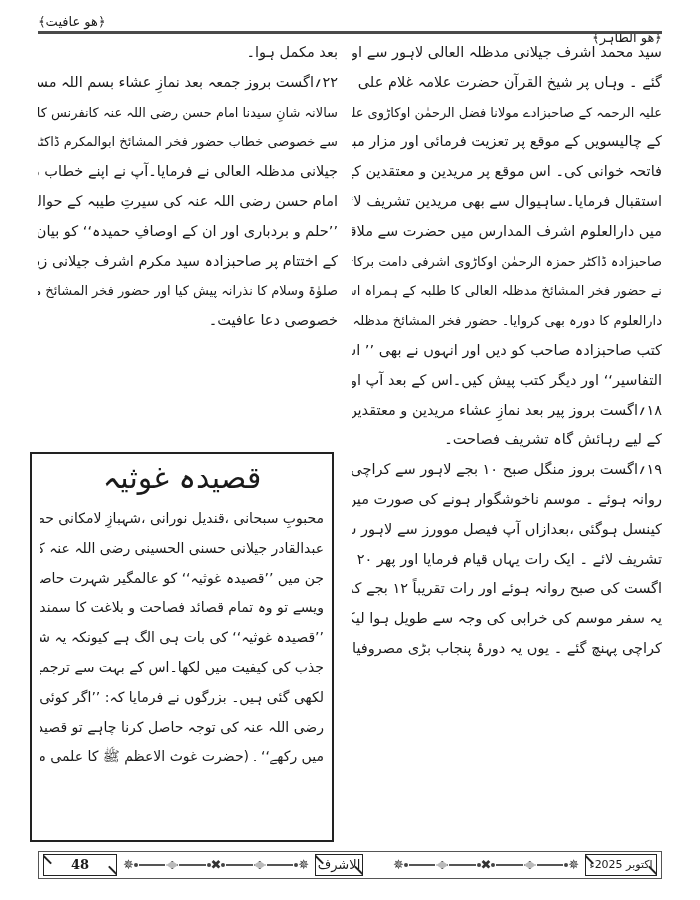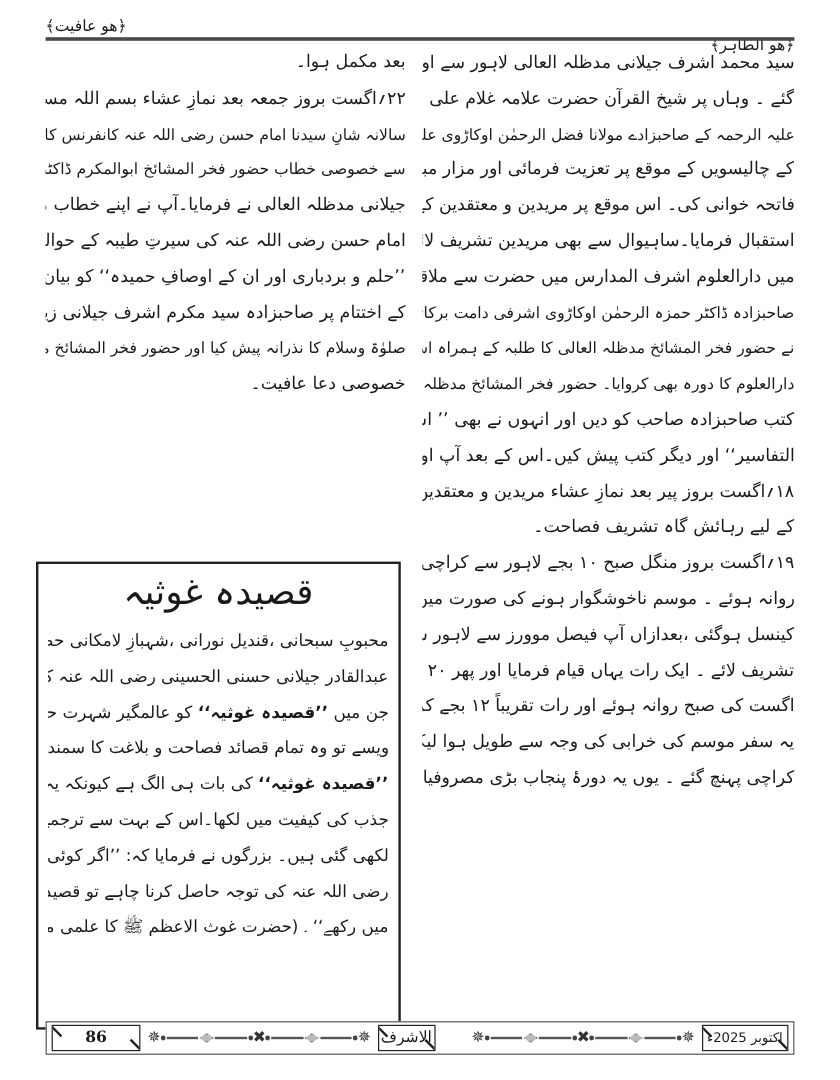--- a/index.html
+++ b/index.html
@@ -10,25 +10,25 @@
   .header .right { position: absolute; right: 0; top: 16px; font-size: 13px; direction: rtl; white-space: nowrap; }
   .header-rule { position: absolute; left: 38px; top: 31px; width: 624px; height: 3px; background: #4a4a4a; }
 
   .col { position: absolute; direction: rtl; text-align: justify; text-align-last: right; }
   .col-right { left: 352px; top: 38px; width: 310px; }
   .col-left { left: 38px; top: 38px; width: 300px; }
   .line { font-size: 14.5px; line-height: 29.8px; height: 29.8px; white-space: nowrap; overflow: hidden; text-align: right; }
   .line.small { font-size: 13px; }
   .subhead { font-size: 16px; font-weight: bold; line-height: 30px; height: 30px; white-space: nowrap; text-align: right; }
 
-  .box { position: absolute; left: 30px; top: 452px; width: 304px; height: 390px; border: 2px solid #222; box-sizing: border-box; margin-top: 16px; }
+  .box { position: absolute; left: 30px; top: 452px; width: 304px; height: 390px; border: 2px solid #222; box-sizing: border-box; }
   .box-title { text-align: center; font-size: 30px; line-height: 40px; height: 44px; margin-top: 4px; direction: rtl; }
   .box-body { position: absolute; left: 8px; right: 8px; top: 50px; direction: rtl; }
   .box-body .line { font-size: 14px; line-height: 29.8px; height: 29.8px; }
-  .box-body b { font-weight: bold; }
+  .box-body b { font-weight: normal; }
 
   .footer { position: absolute; left: 38px; top: 851px; width: 624px; height: 28px; border: 1.5px solid #555; box-sizing: border-box; background: #ffffff; }
   .footer .cell { position: absolute; top: 2px; height: 22px; border: 1.5px solid #222; box-sizing: border-box; font-size: 13px; line-height: 20px; text-align: center; overflow: hidden; }
   .footer .cell .corner-tl { position: absolute; left: -2px; top: -2px; width: 14px; height: 2px; background: #222; transform-origin: left top; transform: rotate(45deg); }
   .footer .cell .corner-br { position: absolute; right: -2px; bottom: -2px; width: 14px; height: 2px; background: #222; transform-origin: right bottom; transform: rotate(45deg); }
   .footer .cell-page { left: 4px; width: 74px; font-weight: bold; font-family: "DejaVu Serif", serif; }
   .footer .cell-mag { left: 276px; width: 48px; direction: rtl; }
   .footer .cell-date { right: 4px; width: 72px; direction: rtl; font-size: 11px; }
   .ornament { position: absolute; top: 3px; height: 20px; display: flex; align-items: center; justify-content: space-between; }
   .orn-left { left: 84px; width: 186px; }
@@ -101,21 +101,21 @@
       <div class="line">جذب کی کیفیت میں لکھا۔اس کے بہت سے ترجمے اور شرحیں</div>
       <div class="line">لکھی گئی ہیں۔ بزرگوں نے فرمایا کہ: ’’اگر کوئی شخص غوث پاک</div>
       <div class="line small">رضی اللہ عنہ کی توجہ حاصل کرنا چاہے تو قصیدہ غوثیہ کو اپنے ورد</div>
       <div class="line small">میں رکھے‘‘ ۔ (حضرت غوث الاعظم ﷺ کا علمی مقام،ص:۶۸)</div>
     </div>
   </div>
 
   <div class="footer">
     <div class="cell cell-page">
       <span class="corner-tl"></span>
-      <span>86</span>
+      <span>48</span>
       <span class="corner-br"></span>
     </div>
 
     <div class="ornament orn-left">
       <span class="orn-glyph">✵</span>
       <span class="orn-dot"></span>
       <span class="orn-line"></span>
       <span class="orn-diamond"></span>
       <span class="orn-line"></span>
       <span class="orn-dot"></span>

